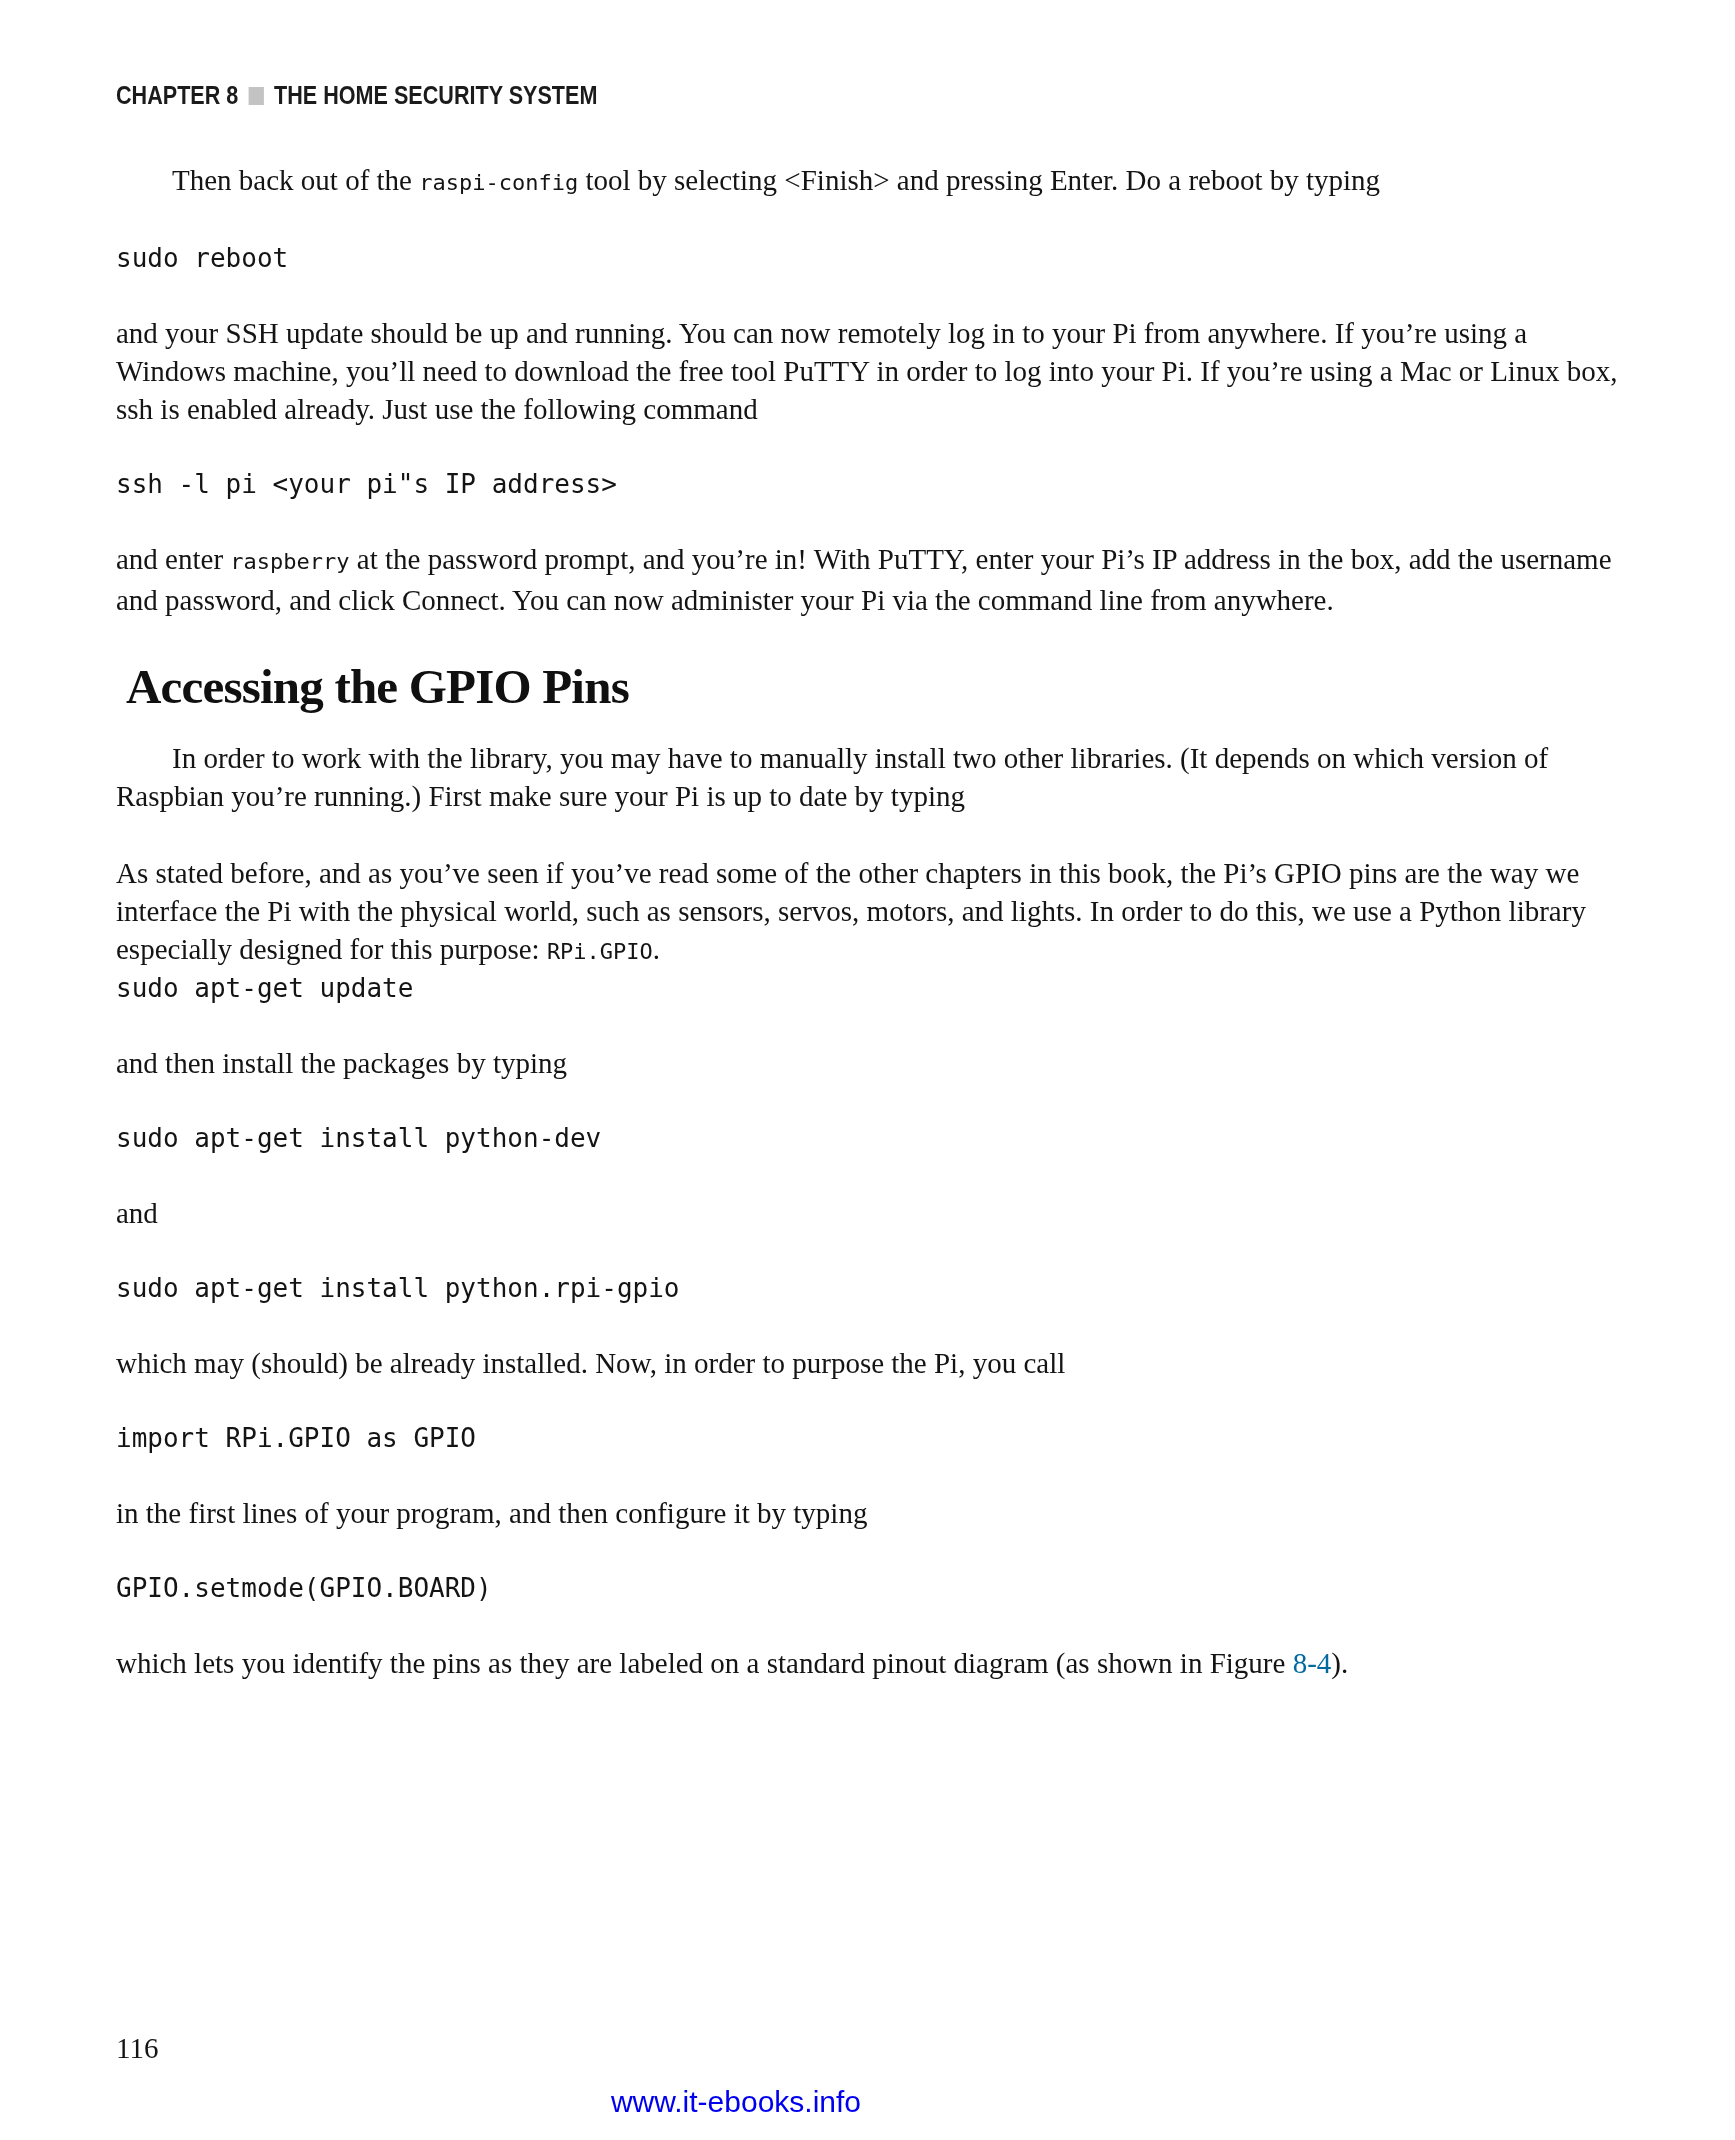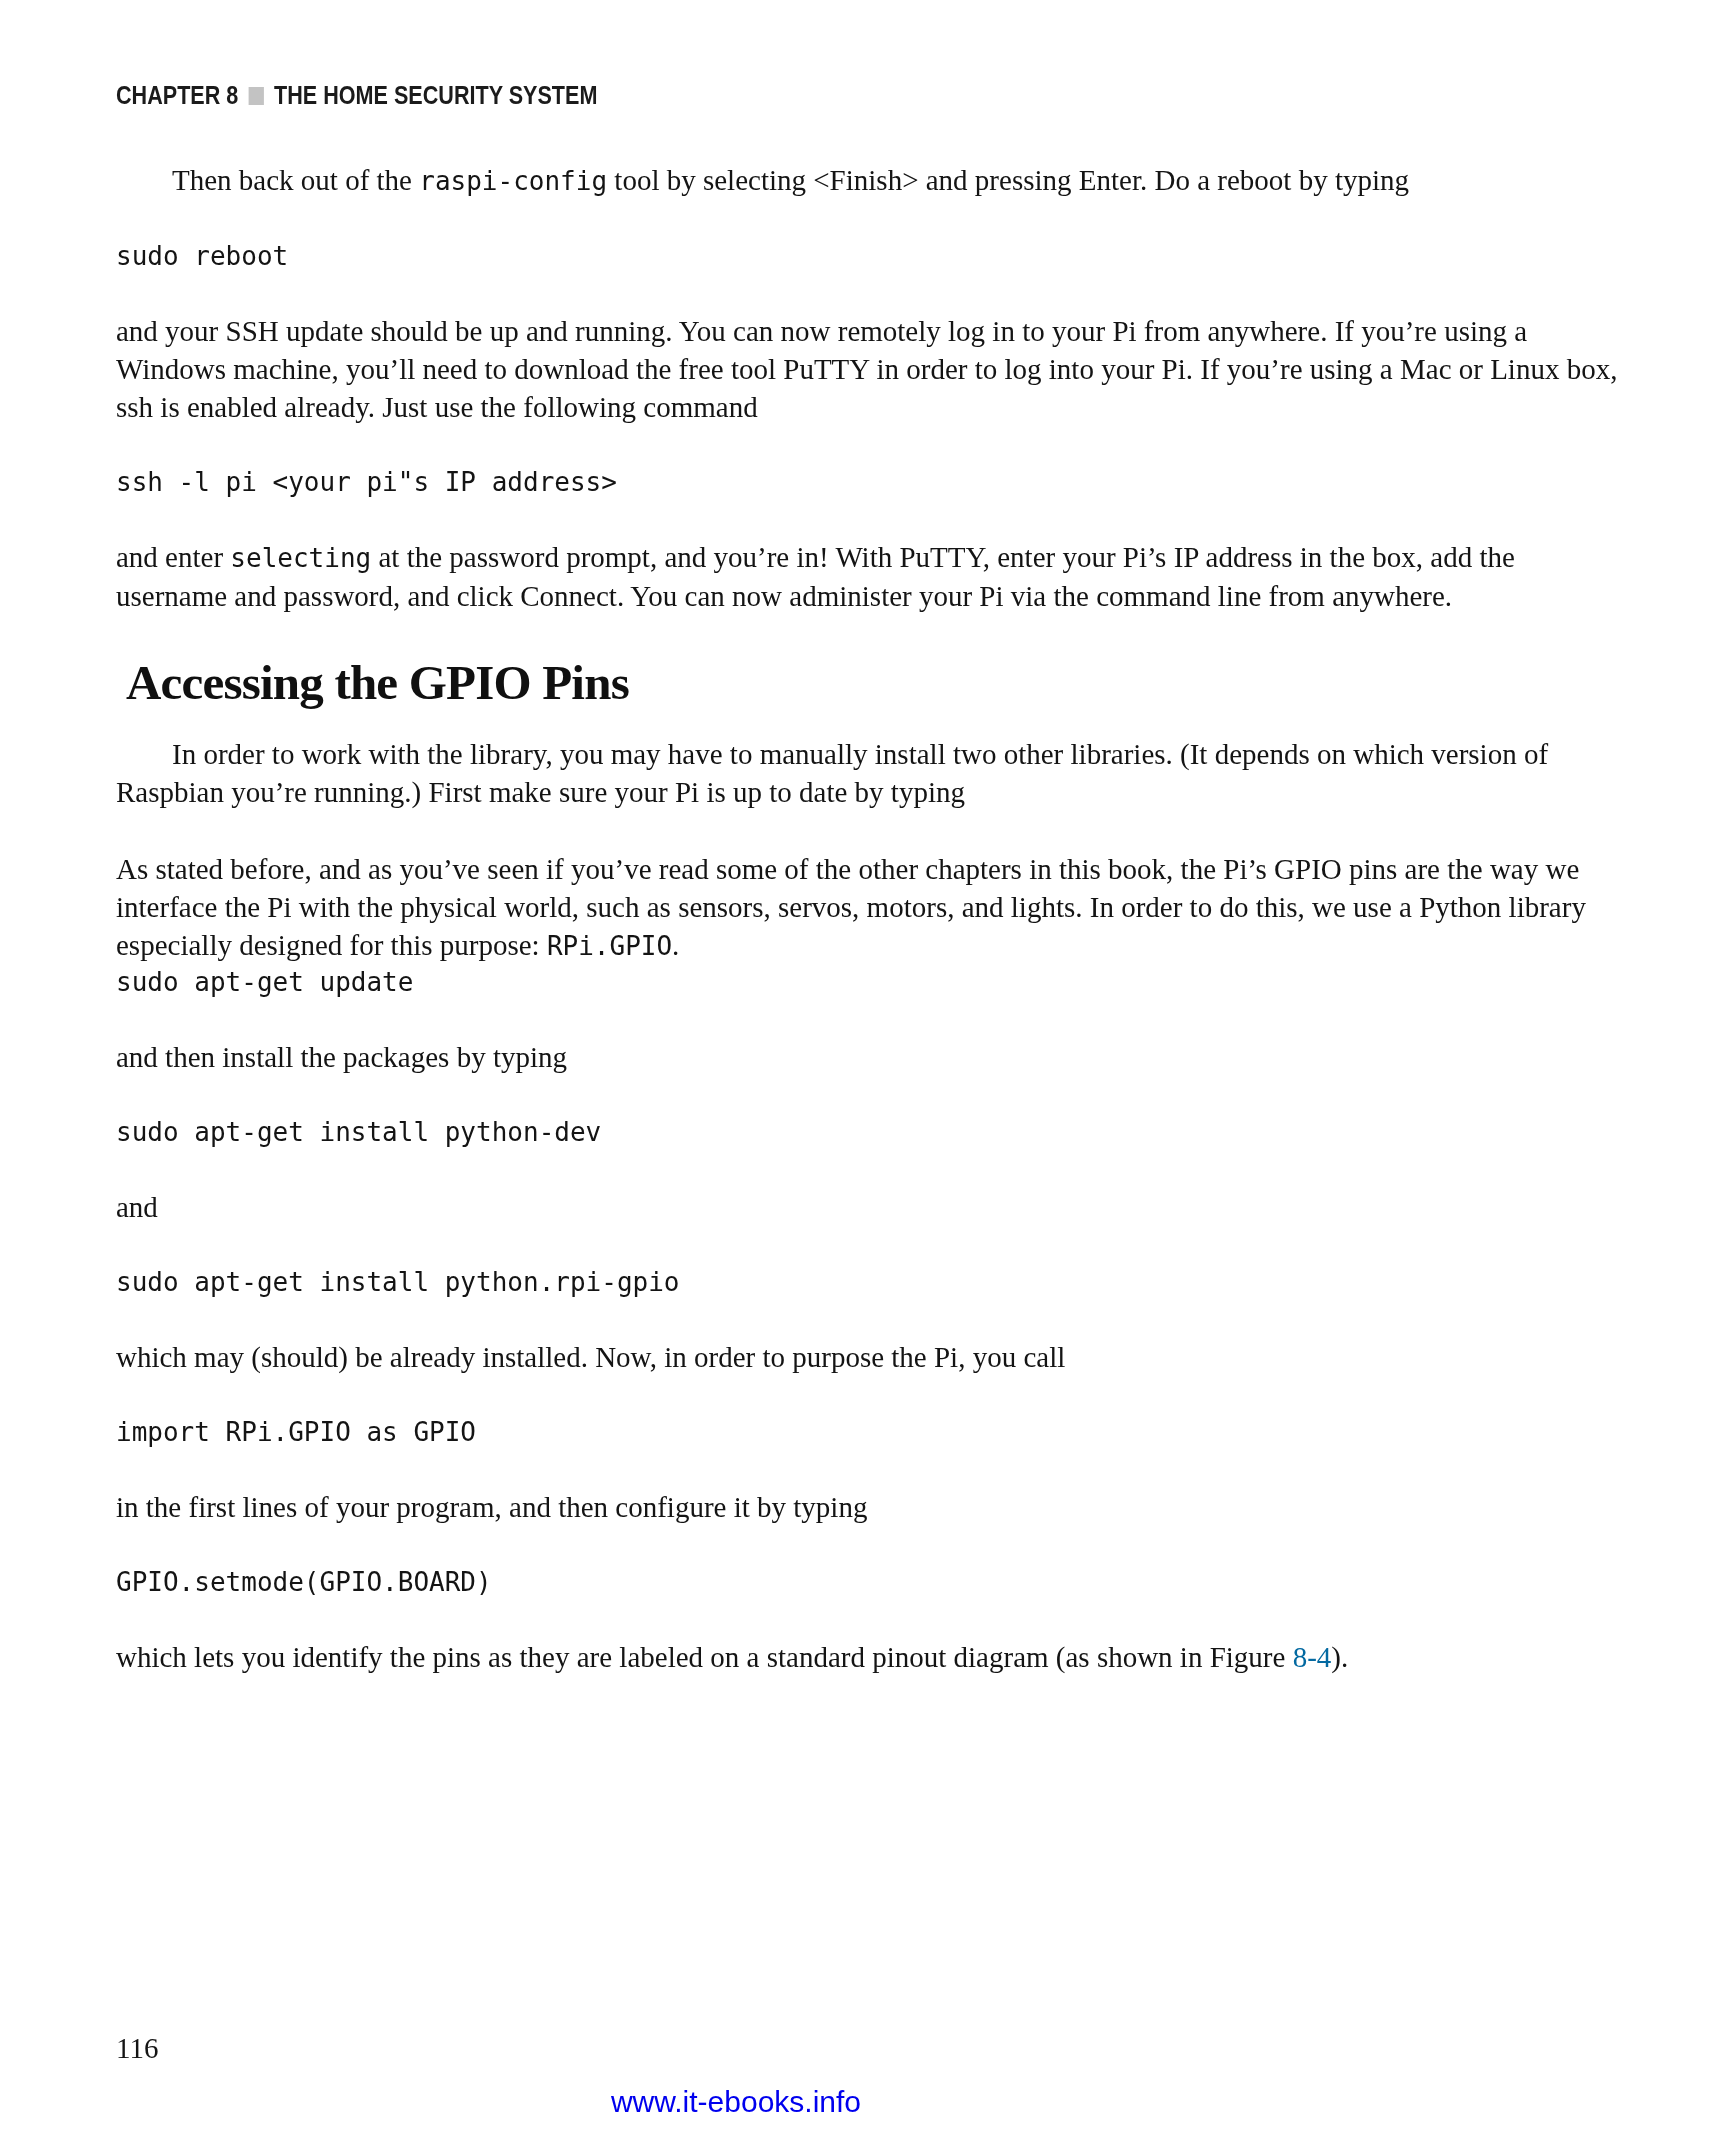--- a/index.html
+++ b/index.html
@@ -36,21 +36,21 @@
   }
   p.body {
     font-size: 29px;
     line-height: 38px;
     margin: 0 0 39px 0;
   }
   p.indent { text-indent: 56px; }
   p.tight { margin-bottom: 0; }
   .mono {
     font-family: "DejaVu Sans Mono", monospace;
-    font-size: 26px;
+    font-size: 22px;
   }
   pre.code {
     font-family: "DejaVu Sans Mono", monospace;
     font-size: 26px;
     line-height: 34px;
     margin: 0 0 39px 0;
     white-space: pre;
   }
   h1.section {
     font-size: 49px;
@@ -93,21 +93,21 @@
   </div>
 
   <p class="body indent"><span>Then back out of the </span><span class="mono">raspi-config</span><span> tool by selecting &lt;Finish&gt; and pressing Enter. Do a reboot by typing</span></p>
 
   <pre class="code">sudo reboot</pre>
 
   <p class="body">and your SSH update should be up and running. You can now remotely log in to your Pi from anywhere. If you’re using a Windows machine, you’ll need to download the free tool PuTTY in order to log into your Pi. If you’re using a Mac or Linux box, ssh is enabled already. Just use the following command</p>
 
   <pre class="code">ssh -l pi &lt;your pi"s IP address&gt;</pre>
 
-  <p class="body"><span>and enter </span><span class="mono">selecting</span><span> at the password prompt, and you’re in! With PuTTY, enter your Pi’s IP address in the box, add the username and password, and click Connect. You can now administer your Pi via the command line from anywhere.</span></p>
+  <p class="body"><span>and enter </span><span class="mono">raspberry</span><span> at the password prompt, and you’re in! With PuTTY, enter your Pi’s IP address in the box, add the username and password, and click Connect. You can now administer your Pi via the command line from anywhere.</span></p>
 
   <h1 class="section">Accessing the GPIO Pins</h1>
 
   <p class="body indent">In order to work with the library, you may have to manually install two other libraries. (It depends on which version of Raspbian you’re running.) First make sure your Pi is up to date by typing</p>
 
   <p class="body tight"><span>As stated before, and as you’ve seen if you’ve read some of the other chapters in this book, the Pi’s GPIO pins are the way we interface the Pi with the physical world, such as sensors, servos, motors, and lights. In order to do this, we use a Python library especially designed for this purpose: </span><span class="mono">RPi.GPIO</span><span>.</span></p>
 
   <pre class="code">sudo apt-get update</pre>
 
   <p class="body">and then install the packages by typing</p>

